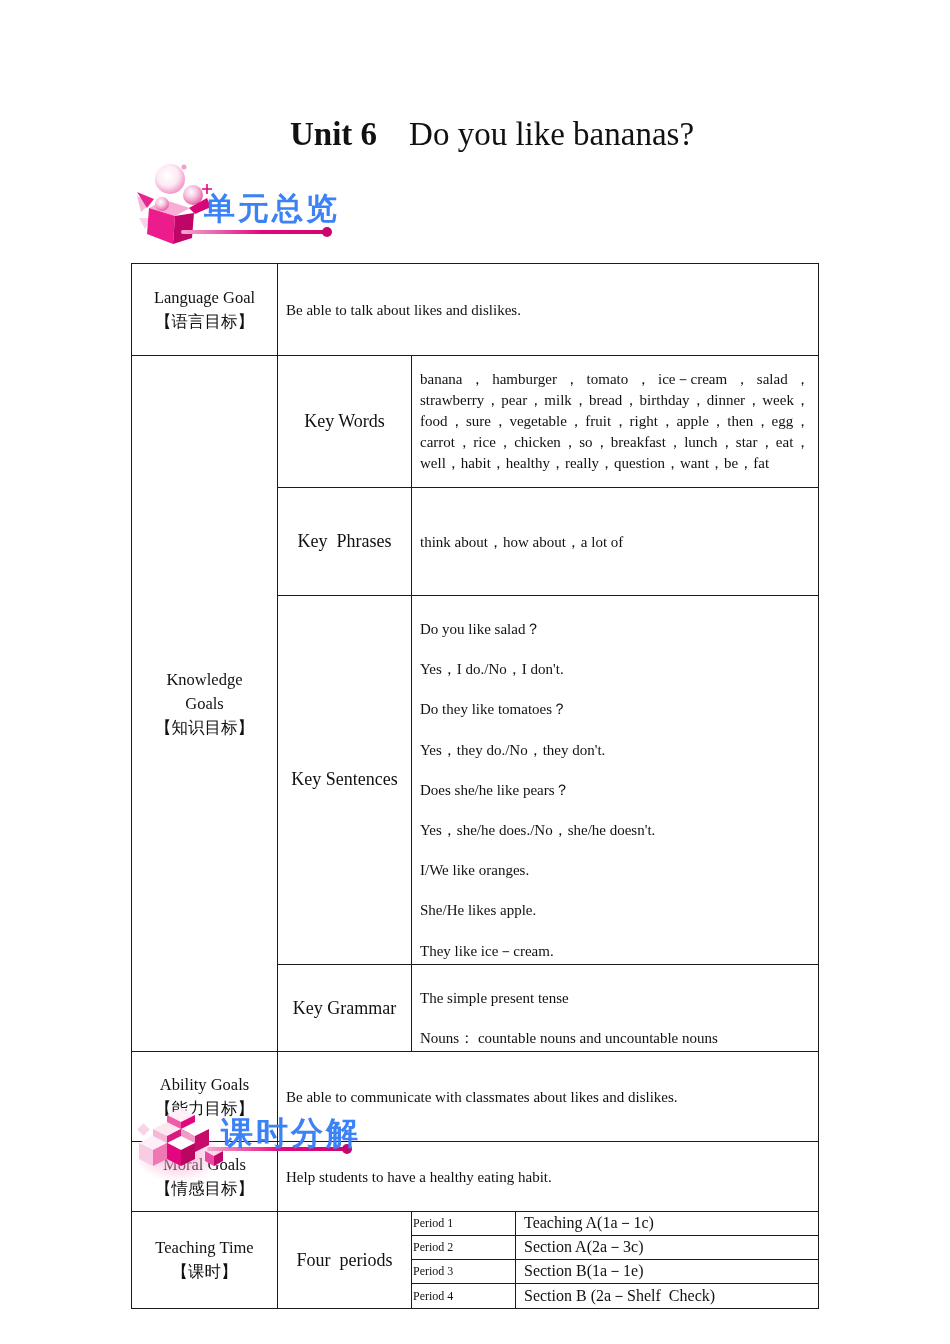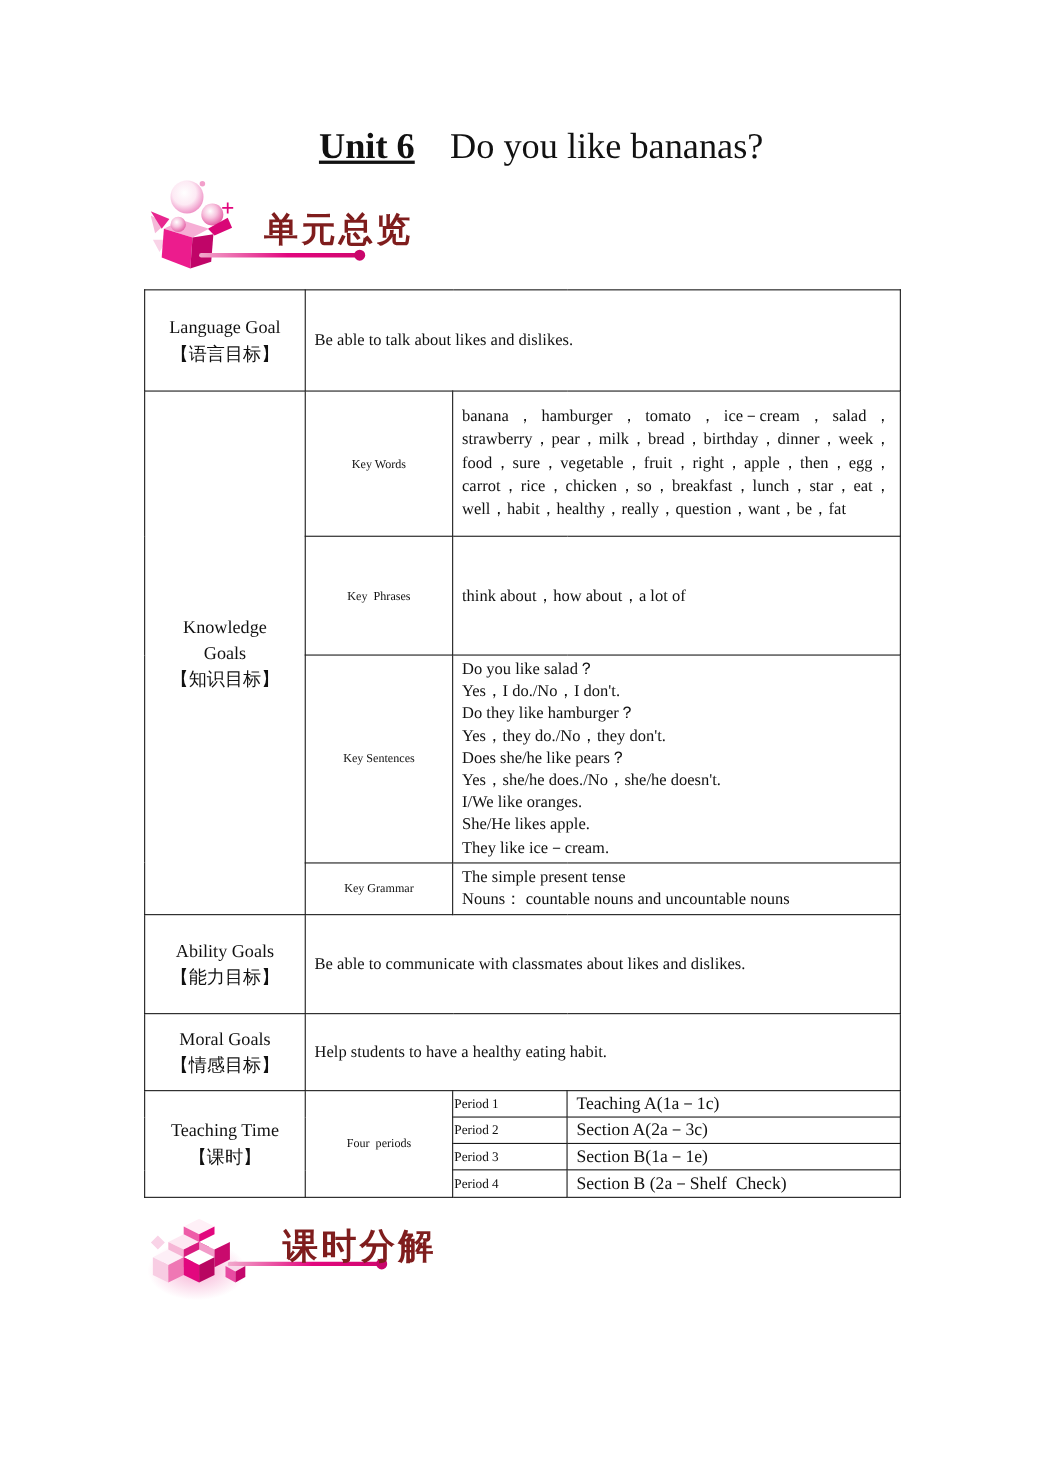--- a/index.html
+++ b/index.html
@@ -18,35 +18,34 @@
     position: absolute;
     top: 116px;
     left: 0;
     width: 950px;
     padding-left: 34px;
     box-sizing: border-box;
     text-align: center;
     font-size: 33px;
     white-space: nowrap;
   }
-  .title .t-bold { font-weight: bold; margin-right: 32px; text-decoration: underline; }
+  .title .t-bold { font-weight: bold; margin-right: 32px; }
 
   
   .badge { position: absolute; }
   .badge-top { left: 137px; top: 160px; width: 280px; height: 90px; }
   .badge-bottom { left: 133px; top: 1093px; width: 280px; height: 100px; }
   .badge-icon { position: absolute; }
   .badge-text {
     position: absolute;
     font-family: "Liberation Sans", "DejaVu Sans", sans-serif;
     font-weight: bold;
-    color: #7f1d1d;
+    color: #3b82f6;
     letter-spacing: 3px;
     white-space: nowrap;
-    margin-left: 36px;
   }
   .text-top { left: 67px; top: 28px; font-size: 31px; }
   .text-bottom { left: 88px; top: 19px; font-size: 32px; }
   .badge-line {
     position: absolute;
     height: 4px;
     border-radius: 2px;
     background: linear-gradient(90deg, #f2aacd 0%, #e2077e 55%, #d1066f 100%);
   }
   .badge-line::after {
@@ -76,31 +75,31 @@
   }
   td.lbl {
     text-align: center;
     vertical-align: middle;
     font-size: 16.5px;
     line-height: 24px;
   }
   td.sub {
     text-align: center;
     vertical-align: middle;
-    font-size: 11px;
+    font-size: 18px;
     white-space: pre-wrap;
   }
   td.content {
     vertical-align: middle;
     font-size: 15px;
     line-height: 20px;
     padding: 3px 8px;
   }
   td.words { text-align: justify; line-height: 21px; }
-  td.sent div { line-height: 20.2px; }
+  td.sent div { line-height: 20.2px; margin-top: 20px; }
   td.per { vertical-align: middle; font-size: 12px; }
   td.sec {
     vertical-align: middle;
     font-size: 16px;
     padding-left: 8px;
     white-space: pre-wrap;
   }
 </style>
 </head>
 <body>
@@ -172,21 +171,21 @@
     <tr style="height:108px">
       <td class="sub">Key  Phrases</td>
       <td class="content" colspan="2">think about，how about，a lot of</td>
     </tr>
 
     <tr style="height:183px">
       <td class="sub">Key Sentences</td>
       <td class="content sent" colspan="2">
         <div>Do you like salad？</div>
         <div>Yes，I do./No，I don't.</div>
-        <div>Do they like hamburger？</div>
+        <div>Do they like tomatoes？</div>
         <div>Yes，they do./No，they don't.</div>
         <div>Does she/he like pears？</div>
         <div>Yes，she/he does./No，she/he doesn't.</div>
         <div>I/We like oranges.</div>
         <div>She/He likes apple.</div>
         <div>They like ice－cream.</div>
       </td>
     </tr>
 
     <tr style="height:45px">

